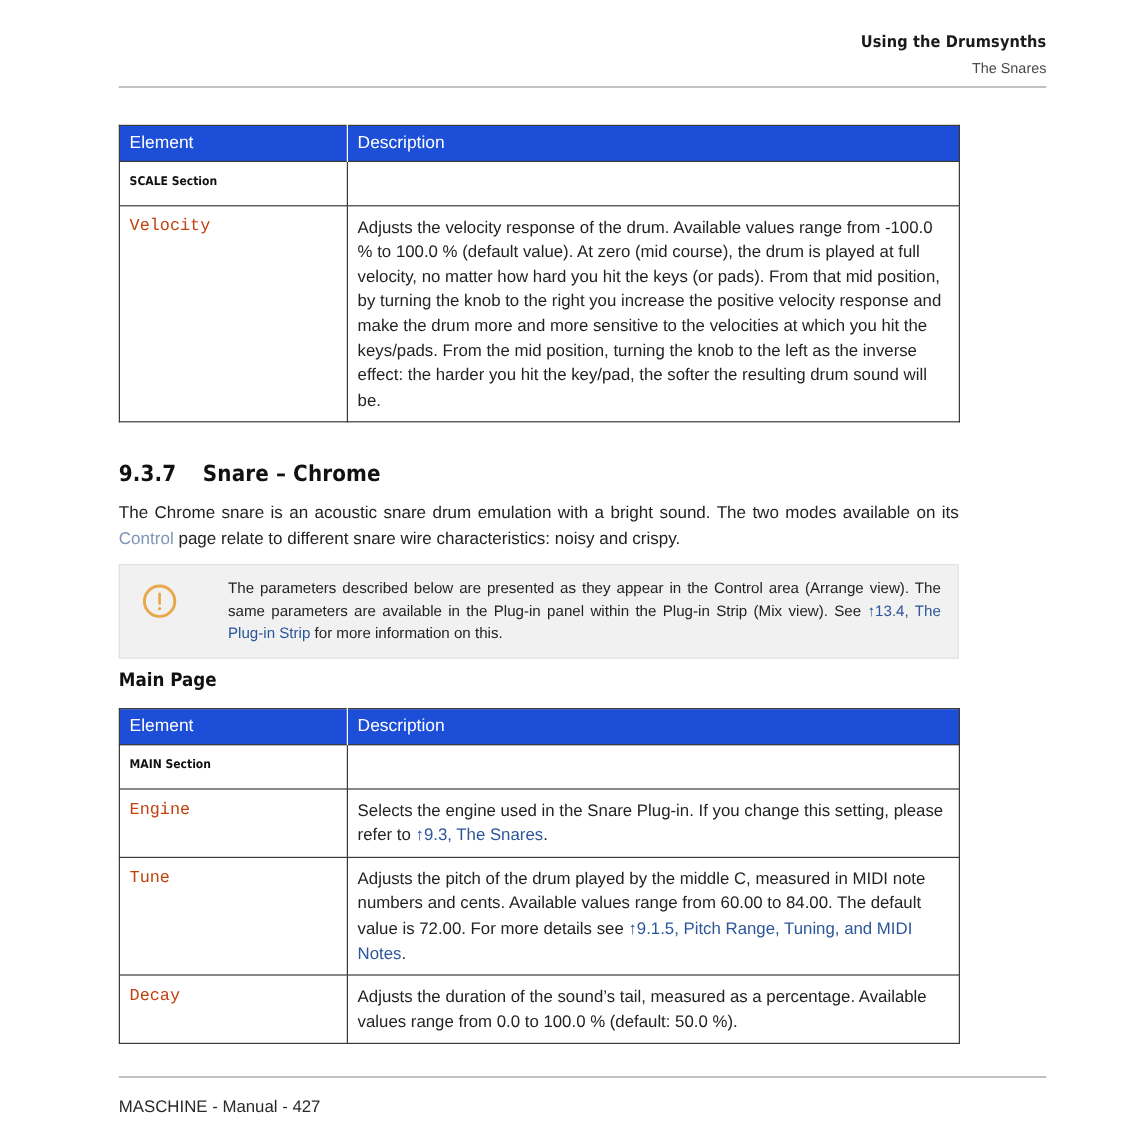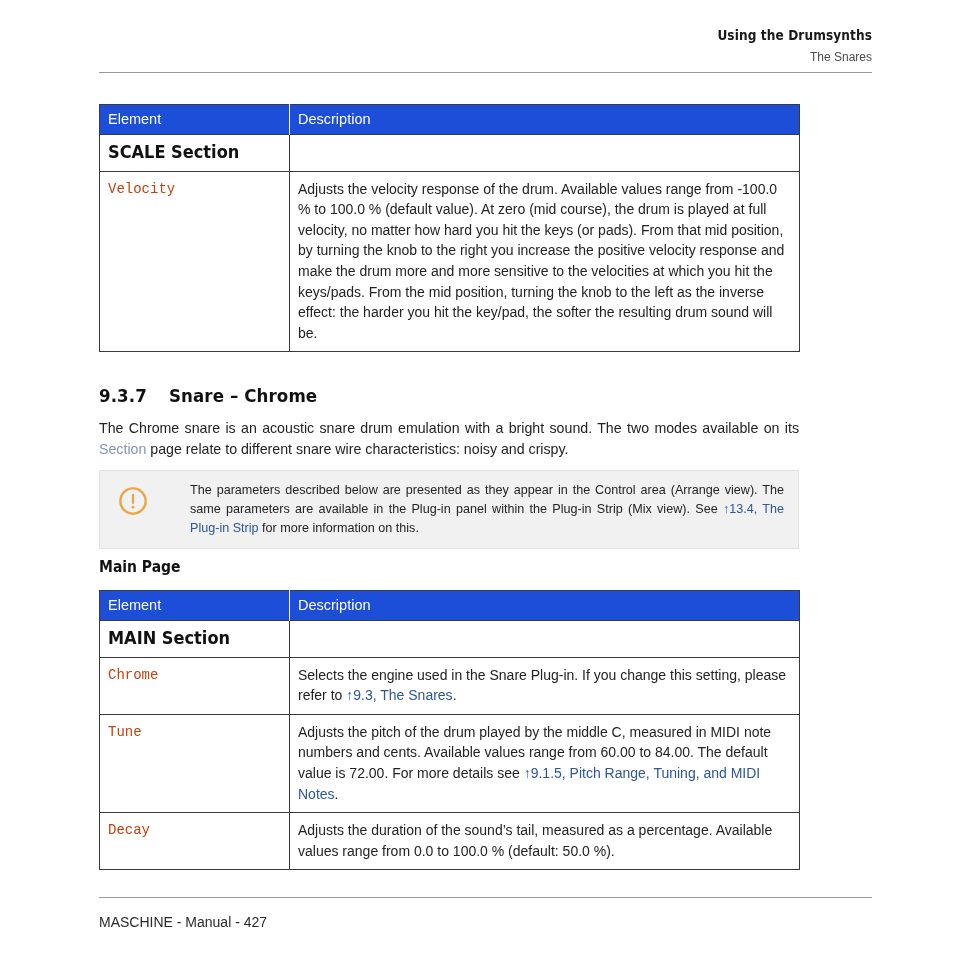--- a/index.html
+++ b/index.html
@@ -86,21 +86,21 @@
     color: #232323;
   }
   .doc-table td.el {
     color: #c2410c;
     font-family: Liberation Mono, monospace;
   }
   .doc-table td.el-bold {
     color: #111111;
     font-family: "DejaVu Sans Condensed", "Liberation Sans Narrow", "Liberation Sans", sans-serif;
     font-weight: bold;
-    font-size: 18px;
+    font-size: 10px;
   }
   .doc-table tr.section-row td { height: 18px; }
 
   #table-scale { top: 104px; }
   #table-main  { top: 590px; }
 
   
   .h2 {
     position: absolute;
     left: 99px;
@@ -235,21 +235,21 @@
         <td>Adjusts the velocity response of the drum. Available values range from -100.0 % to 100.0 % (default value). At zero (mid course), the drum is played at full velocity, no matter how hard you hit the keys (or pads). From that mid position, by turning the knob to the right you increase the positive velocity response and make the drum more and more sensitive to the velocities at which you hit the keys/pads. From the mid position, turning the knob to the left as the inverse effect: the harder you hit the key/pad, the softer the resulting drum sound will be.</td>
       </tr>
     </tbody>
   </table>
 
   <div class="h2" id="heading-937">
     <span class="num">9.3.7</span><span>Snare – Chrome</span>
   </div>
 
   <div class="body-para" id="intro-para">
-    <span>The Chrome snare is an acoustic snare drum emulation with a bright sound. The two modes available on its </span><a class="lnk-soft" href="#">Section</a><span> page relate to different snare wire characteristics: noisy and crispy.</span>
+    <span>The Chrome snare is an acoustic snare drum emulation with a bright sound. The two modes available on its </span><a class="lnk-soft" href="#">Control</a><span> page relate to different snare wire characteristics: noisy and crispy.</span>
   </div>
 
   <div class="note-box">
     <div class="note-icon-wrap">
       <svg class="note-icon" viewBox="0 0 32 32">
         <circle cx="16" cy="16" r="13.5" fill="none" stroke="#e8a849" stroke-width="2.6"></circle>
         <rect x="14.8" y="8.2" width="2.4" height="11" rx="1.1" fill="#e8a849"></rect>
         <circle cx="16" cy="22.6" r="1.5" fill="#e8a849"></circle>
       </svg>
     </div>
@@ -270,21 +270,21 @@
         <th>Element</th>
         <th>Description</th>
       </tr>
     </thead>
     <tbody>
       <tr class="section-row">
         <td class="el-bold">MAIN Section</td>
         <td></td>
       </tr>
       <tr>
-        <td class="el">Chrome</td>
+        <td class="el">Engine</td>
         <td><span>Selects the engine used in the Snare Plug-in. If you change this setting, please refer to </span><a class="lnk" href="#">↑9.3, The Snares</a><span>.</span></td>
       </tr>
       <tr>
         <td class="el">Tune</td>
         <td><span>Adjusts the pitch of the drum played by the middle C, measured in MIDI note numbers and cents. Available values range from 60.00 to 84.00. The default value is 72.00. For more details see </span><a class="lnk" href="#">↑9.1.5, Pitch Range, Tuning, and MIDI Notes</a><span>.</span></td>
       </tr>
       <tr>
         <td class="el">Decay</td>
         <td>Adjusts the duration of the sound’s tail, measured as a percentage. Available values range from 0.0 to 100.0 % (default: 50.0 %).</td>
       </tr>

